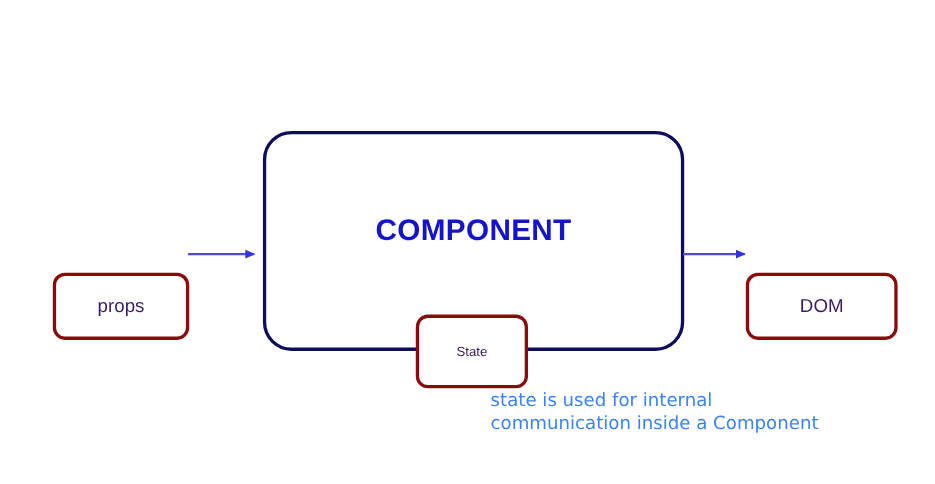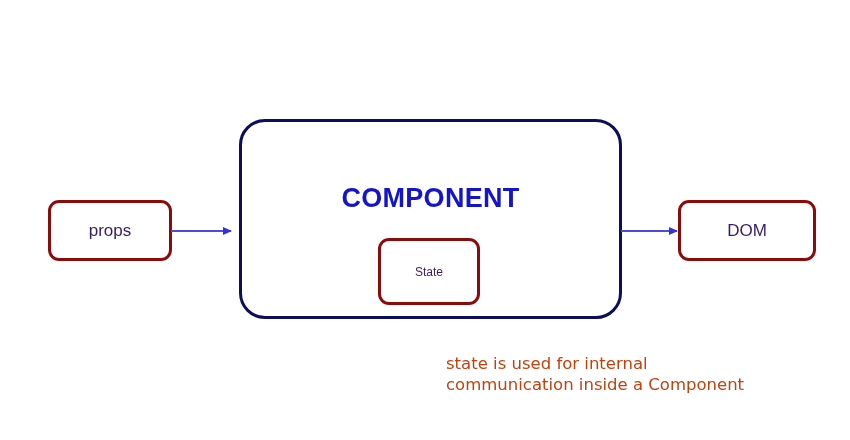--- a/index.html
+++ b/index.html
@@ -20,20 +20,21 @@
 
   
   .box {
     position: absolute;
     box-sizing: border-box;
     background: #ffffff;
     display: flex;
     align-items: center;
     justify-content: center;
     text-align: center;
+    margin-top: 48px;
   }
 
   .red-box {
     border: 3px solid #8B0b0b;
     border-radius: 11px;
     color: #3b1a63;
     font-size: 17px;
     font-family: "Liberation Sans", sans-serif;
   }
 
@@ -67,21 +68,21 @@
     border: 3px solid #0d0d5c;
     border-radius: 26px;
     background: #ffffff;
     box-sizing: border-box;
     position: absolute;
   }
 
   #component-title {
     position: absolute;
     left: 239px;
-    top: 183px;
+    top: 194px;
     width: 383px;
     text-align: center;
     color: #1414cc;
     font-size: 27px;
     font-weight: bold;
     font-family: "Liberation Sans", sans-serif;
     letter-spacing: 0.3px;
   }
 
   
@@ -90,21 +91,21 @@
     overflow: visible;
   }
   #arrow-in-svg  { left: 171px; top: 216px; }
   #arrow-out-svg { left: 621px; top: 216px; }
 
   
   #caption {
     position: absolute;
     left: 446px;
     top: 353px;
-    color: #c2410c;
+    color: #3b82f6;
     font-size: 16.5px;
     line-height: 21px;
     font-family: "DejaVu Sans", sans-serif;
     white-space: pre-line;
   }
 </style>
 </head>
 <body>
 
 <div id="canvas">

